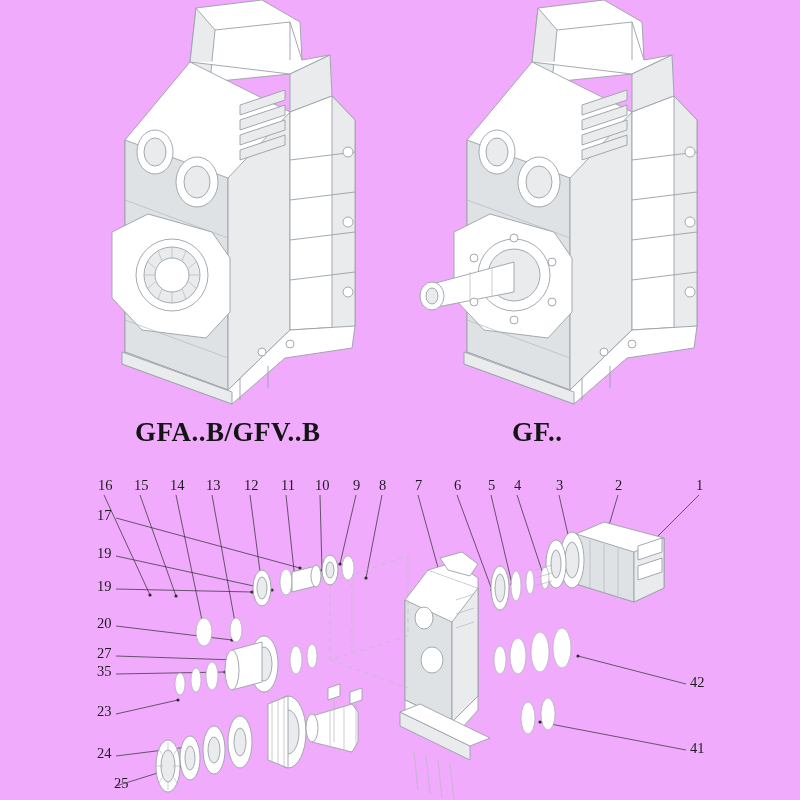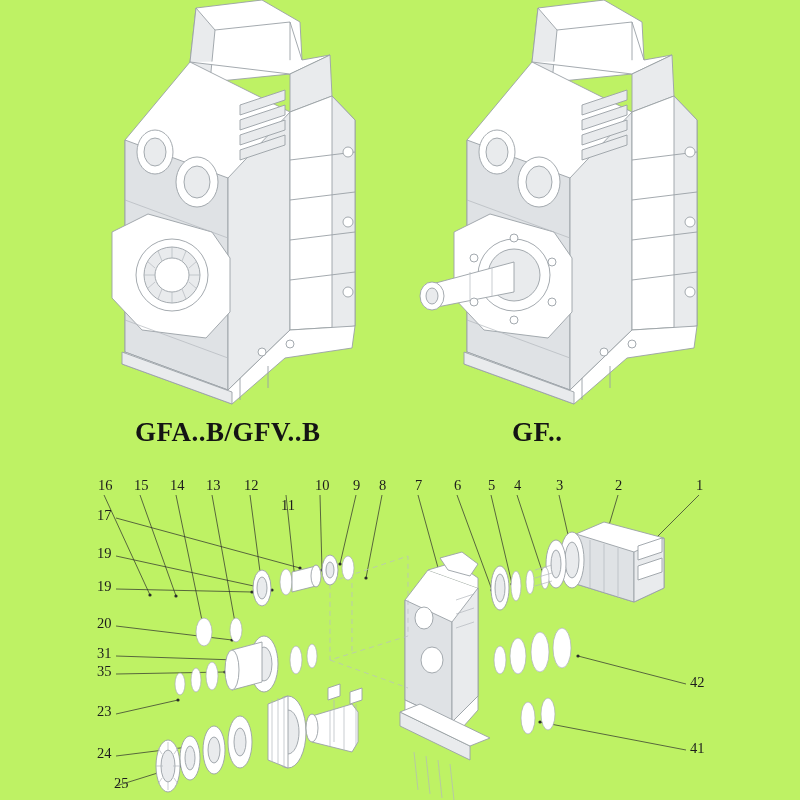--- a/index.html
+++ b/index.html
@@ -11,21 +11,21 @@
     width: 800px;
     height: 800px;
     overflow: hidden;
     font-family: "Liberation Serif", serif;
     color: #1a1a1a;
   }
   #stage {
     position: relative;
     width: 800px;
     height: 800px;
-    background: #bef264;
+    background: #f0abfc;
   }
   .top-section {
     position: absolute;
     left: 0;
     top: 0;
     width: 800px;
     height: 460px;
   }
   .bottom-section {
     position: absolute;
@@ -453,39 +453,39 @@
         <path class="ln-thin" d="M356 244 L356 286"></path>
       </g>
     </svg>
 
     <div>
       <div class="calloutnum" style="left:98px;  top:17px;">16</div>
       <div class="calloutnum" style="left:134px; top:17px;">15</div>
       <div class="calloutnum" style="left:170px; top:17px;text-align:right;">14</div>
       <div class="calloutnum" style="left:206px; top:17px;">13</div>
       <div class="calloutnum" style="left:244px; top:17px;">12</div>
-      <div class="calloutnum" style="left:281px; top:17px;margin-top:20px;">11</div>
+      <div class="calloutnum" style="left:281px; top:17px;">11</div>
       <div class="calloutnum" style="left:315px; top:17px;">10</div>
       <div class="calloutnum" style="left:353px; top:17px;">9</div>
       <div class="calloutnum" style="left:379px; top:17px;">8</div>
       <div class="calloutnum" style="left:415px; top:17px;">7</div>
       <div class="calloutnum" style="left:454px; top:17px;">6</div>
       <div class="calloutnum" style="left:488px; top:17px;">5</div>
       <div class="calloutnum" style="left:514px; top:17px;">4</div>
       <div class="calloutnum" style="left:556px; top:17px;">3</div>
       <div class="calloutnum" style="left:615px; top:17px;">2</div>
       <div class="calloutnum" style="left:696px; top:17px;">1</div>
     </div>
 
     <div>
       <div class="calloutnum" style="left:97px; top:47px;">17</div>
       <div class="calloutnum" style="left:97px; top:85px;">19</div>
       <div class="calloutnum" style="left:97px; top:118px;">19</div>
       <div class="calloutnum" style="left:97px; top:155px;">20</div>
-      <div class="calloutnum" style="left:97px; top:185px;">31</div>
+      <div class="calloutnum" style="left:97px; top:185px;">27</div>
       <div class="calloutnum" style="left:97px; top:203px;">35</div>
       <div class="calloutnum" style="left:97px; top:243px;">23</div>
       <div class="calloutnum" style="left:97px; top:285px;">24</div>
       <div class="calloutnum" style="left:114px; top:315px;">25</div>
     </div>
 
     <div>
       <div class="calloutnum" style="left:690px; top:214px;">42</div>
       <div class="calloutnum" style="left:690px; top:280px;">41</div>
     </div>

